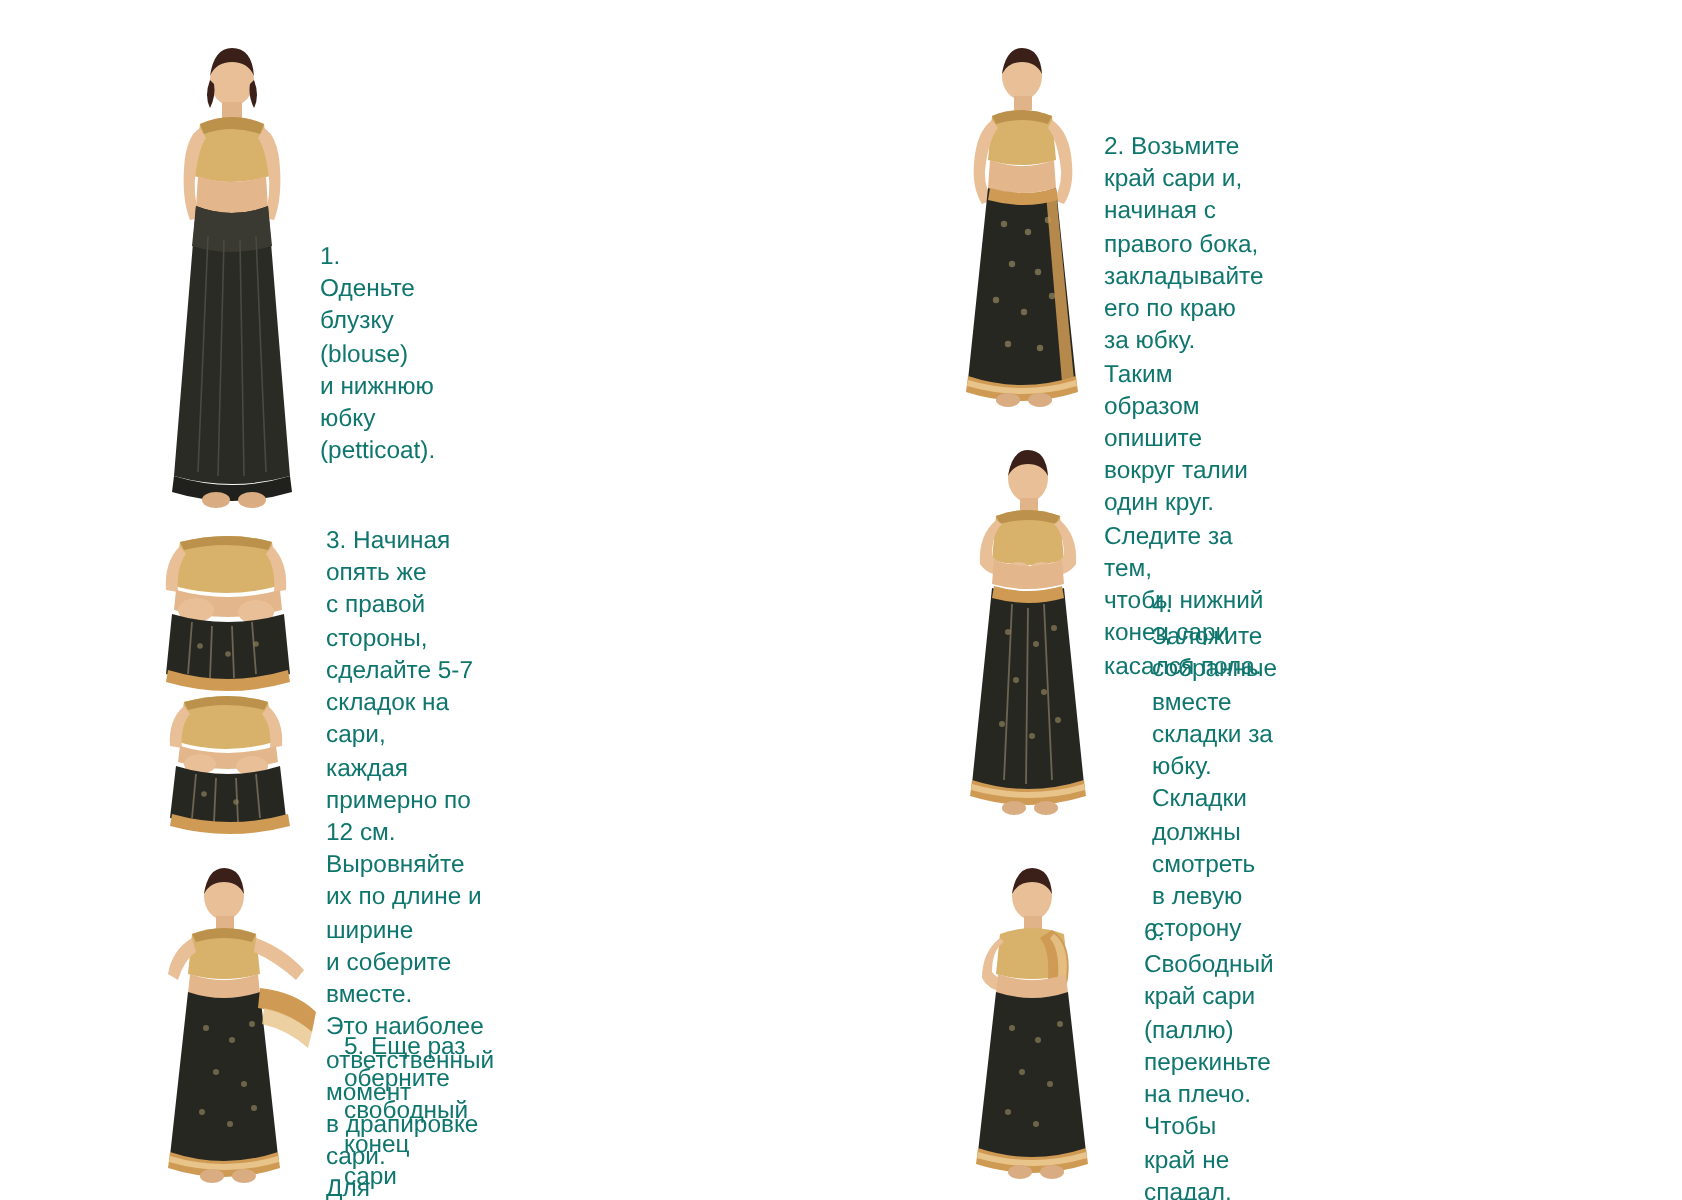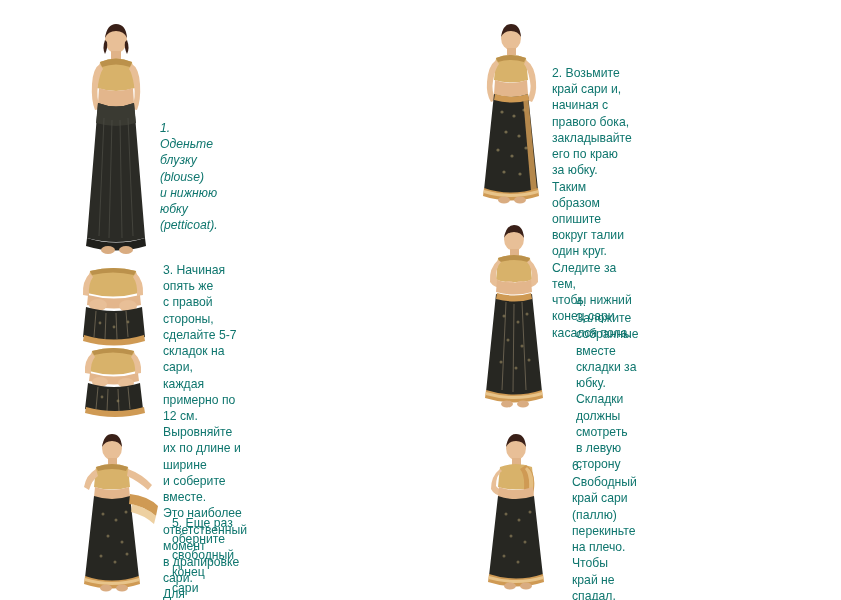--- a/index.html
+++ b/index.html
@@ -61,21 +61,21 @@
         <path d="M52 102 l-3 118"></path>
         <path d="M60 102 l2 118"></path>
         <path d="M68 100 l5 118"></path>
       </g>
       <path d="M27 220 q29 9 58 0 l1 8 q-30 9 -60 0z" fill="#20201c"></path>
 
       <ellipse cx="48" cy="232" rx="7" ry="4" fill="#d9ac81"></ellipse>
       <ellipse cx="66" cy="232" rx="7" ry="4" fill="#d9ac81"></ellipse>
     </svg>
   </div>
-  <div class="caption" style="left:160px; top:120px;font-style:italic;">1. Оденьте блузку (blouse)
+  <div class="caption" style="left:160px; top:120px;">1. Оденьте блузку (blouse)
     и нижнюю юбку (petticoat).</div>
 </div>
 
 <div class="step">
   <div class="figure" style="left:462px; top:20px;">
     <svg class="fig-svg" width="98" height="192" viewBox="0 0 98 192">
       <ellipse cx="49" cy="18" rx="10" ry="12" fill="#e8bf97"></ellipse>
       <path d="M39 17 q2 -13 10 -13 q9 0 10 13 q-3 -6 -10 -6 q-7 0 -10 6z" fill="#3a2018"></path>
       <rect x="45" y="28" width="9" height="7" fill="#e0b388"></rect>
 

